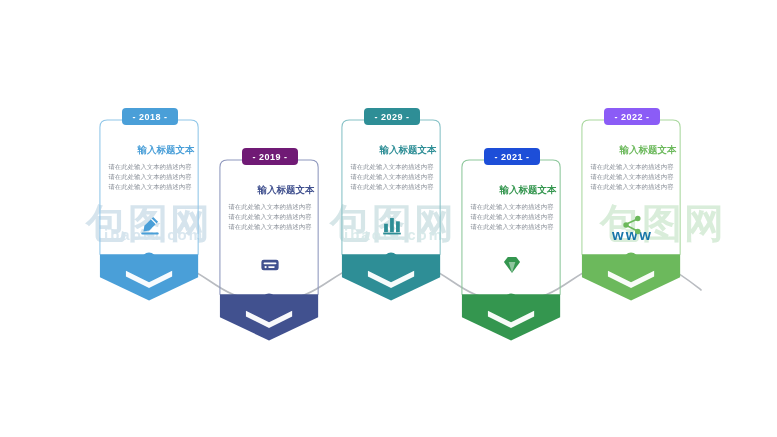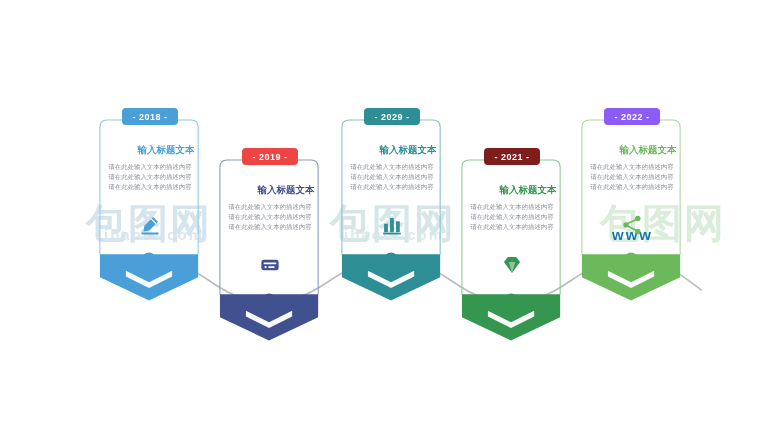--- a/index.html
+++ b/index.html
@@ -154,21 +154,21 @@
              L 103 148
              Z" fill="#41518f"></path>
     <path d="M 28 165
              L 52 177
              L 76 165
              L 76 171
              L 52 183
              L 28 171
              Z" fill="#ffffff" opacity=".96"></path>
         </svg>
-        <div class="badge" style="background:#ef4444;">- 2019 -</div>
+        <div class="badge" style="background:#701a75;">- 2019 -</div>
         <div class="card-title" style="top:36px;color:#41518f;">输入标题文本</div>
         <div class="card-body" style="top:54px;">请在此处输入文本的描述内容请在此处输入文本的描述内容请在此处输入文本的描述内容</div>
         <div class="card-icon" style="top:106px;"><svg width="22" height="22" viewBox="0 0 24 24" fill="none">
         <rect x="2.6" y="6.2" width="18.8" height="11.6" rx="2.6" fill="#41518f"></rect>
         <rect x="5" y="9.4" width="14" height="1.9" rx=".9" fill="#ffffff"></rect>
         <circle cx="7.2" cy="14.3" r="1.25" fill="#ffffff"></circle>
         <rect x="10" y="13.4" width="7.2" height="1.8" rx=".9" fill="#ffffff"></rect>
       </svg></div>
       </div>
       <div class="card" style="left: 340px; top: 108px;">
@@ -224,21 +224,21 @@
              L 103 148
              Z" fill="#34964f"></path>
     <path d="M 28 165
              L 52 177
              L 76 165
              L 76 171
              L 52 183
              L 28 171
              Z" fill="#ffffff" opacity=".96"></path>
         </svg>
-        <div class="badge" style="background:#7f1d1d;">- 2021 -</div>
+        <div class="badge" style="background:#1d4ed8;">- 2021 -</div>
         <div class="card-title" style="top:36px;color:#34964f;">输入标题文本</div>
         <div class="card-body" style="top:54px;">请在此处输入文本的描述内容请在此处输入文本的描述内容请在此处输入文本的描述内容</div>
         <div class="card-icon" style="top:106px;"><svg width="22" height="22" viewBox="0 0 24 24" fill="none">
         <path d="M3.2 8.6h17.6L12 20.6z" fill="#34964f"></path>
         <path d="M7.4 3.4h9.2l4.2 5.2H3.2z" fill="#34964f"></path>
         <path d="M8.4 8.6L12 20.6 15.6 8.6z" fill="#ffffff" opacity=".45"></path>
       </svg></div>
       </div>
       <div class="card" style="left: 580px; top: 108px;">
         <svg class="card-shape" width="108" height="202" viewBox="-1 0 108 202">

